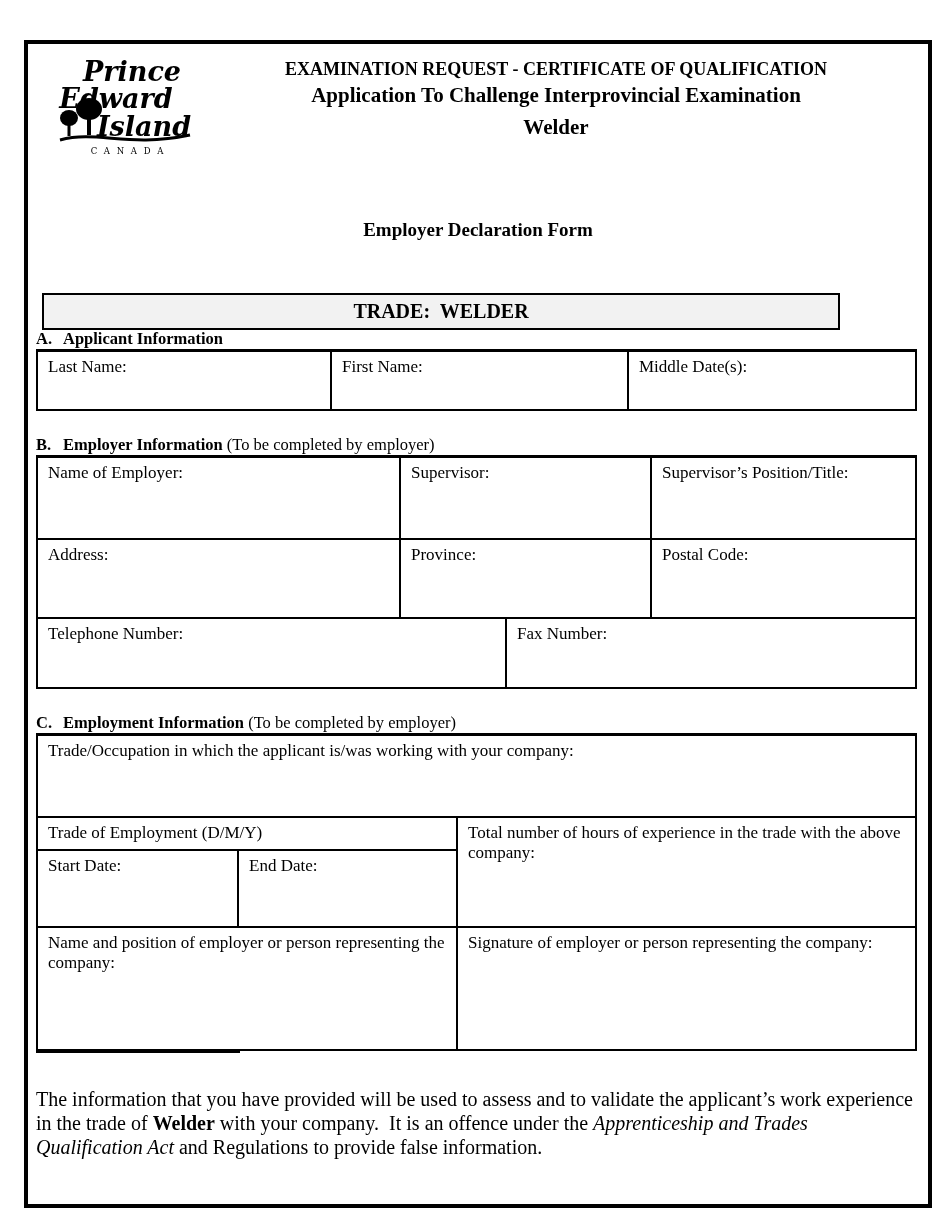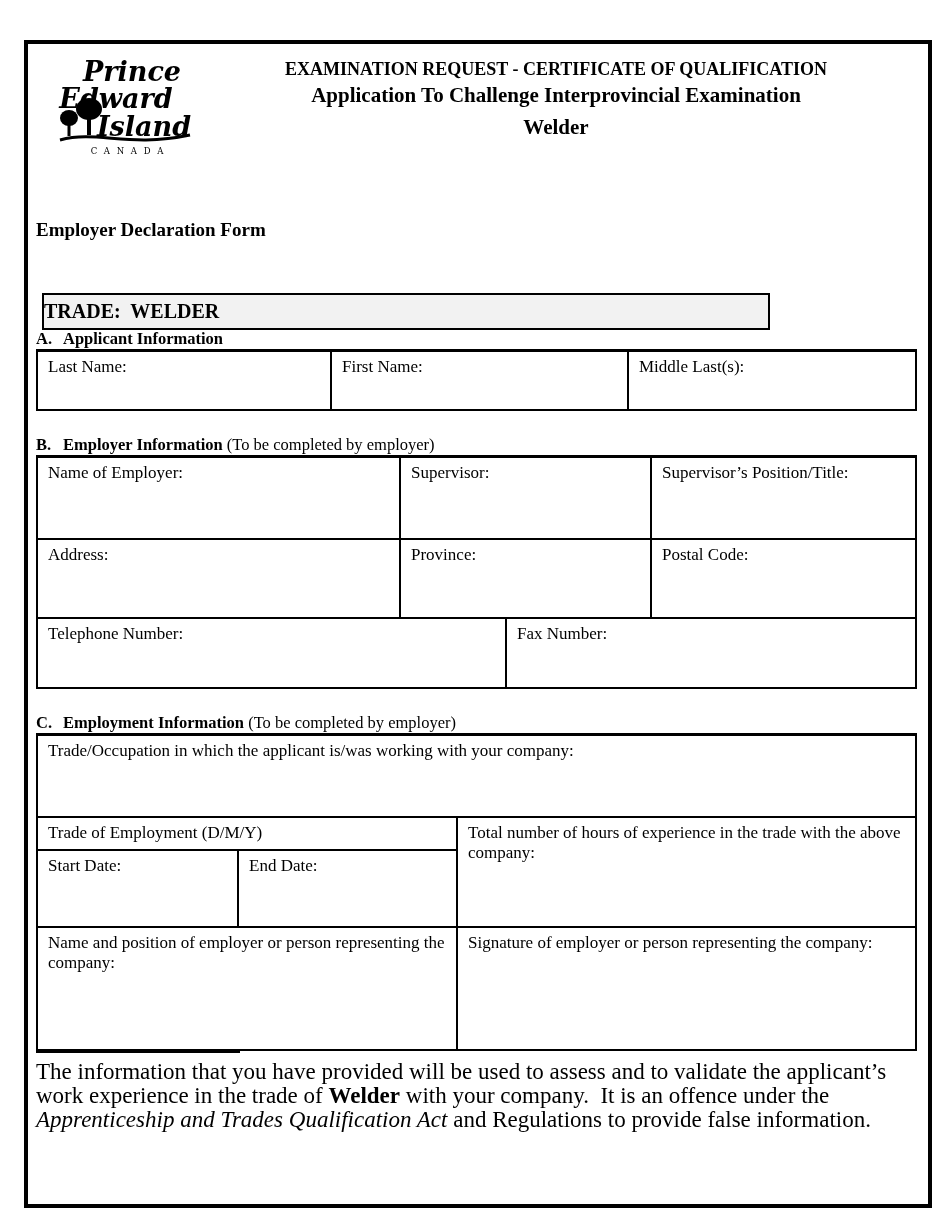--- a/index.html
+++ b/index.html
@@ -11,45 +11,45 @@
     position:absolute; left:24px; top:40px; width:908px; height:1168px;
     border:4px solid #000; box-sizing:border-box; padding:0 8px; background:#fff;
   }
   
   .header { display:flex; align-items:flex-start; margin-top:8px; }
   .logo-box { flex:0 0 auto; width:134px; margin-left:22px;text-align:center; }
   .titles { flex:1 1 auto; text-align:center; padding-top:7px;font-family:Liberation Serif, serif; }
   .t1 { font-size:18px; font-weight:bold; }
   .t2 { font-size:21px; font-weight:bold; margin-top:3px; }
   .t3 { font-size:21px; font-weight:bold; margin-top:7px; }
-  .form-title { font-size:19px; font-weight:bold; margin-top:57px; }
+  .form-title { text-align:center; font-size:19px; font-weight:bold; margin-top:57px; }
   
   .banner {
-    margin-top:52px; margin-left:6px; width:728px; height:37px; box-sizing:border-box;
-    border:2px solid #000; background:#f2f2f2; display:flex; align-items:center; 
+    margin-top:52px; margin-left:6px; width:798px; height:37px; box-sizing:border-box;
+    border:2px solid #000; background:#f2f2f2; display:flex; align-items:center; justify-content:center;
     font-size:20px; font-weight:bold; white-space:pre;
   }
   
   .sec-heading { font-size:16.5px; font-weight:bold; line-height:17px; }
   .sec-heading .prefix { display:inline-block; width:27px; }
   .sec-heading .note { font-weight:normal; }
   
   table.form {
     border-collapse:collapse; table-layout:fixed; width:879px; margin-top:2px;
     border:2px solid #000; border-top-width:3px;
   }
   table.form td {
     border:2px solid #000; vertical-align:top; padding:5px 10px;
     font-size:17px; box-sizing:border-box; overflow:hidden;
   }
   .c-wrap { position:relative; width:755px; }
   .edge-artifact { position:absolute; left:0; bottom:-2px; width:204px; height:3px; background:#000; }
   
   .footer-text {
-    margin-top:9px; width:881px; font-size:23px; line-height:24px; white-space:pre-wrap;
+    margin-top:36px; width:881px; font-size:20px; line-height:24px; white-space:pre-wrap;
   }
   .footer-text .b { font-weight:bold; }
   .footer-text .i { font-style:italic; }
 </style>
 </head>
 <body>
 
 <div class="frame">
 
   <div class="header">
@@ -94,21 +94,21 @@
       </colgroup>
     <tbody>
         <tr>
       <td style="height:59px">
         <span>Last Name:</span>
       </td>
       <td>
         <span>First Name:</span>
       </td>
       <td>
-        <span>Middle Last(s):</span>
+        <span>Middle Date(s):</span>
       </td>
     </tr>
   </tbody>
     </table>
 
   <div class="sec-heading" style="margin-top:25px">
     <span class="prefix">B.</span><span>Employer Information</span>
     <span class="note">(To be completed by employer)</span>
   </div>
   <table class="form">

